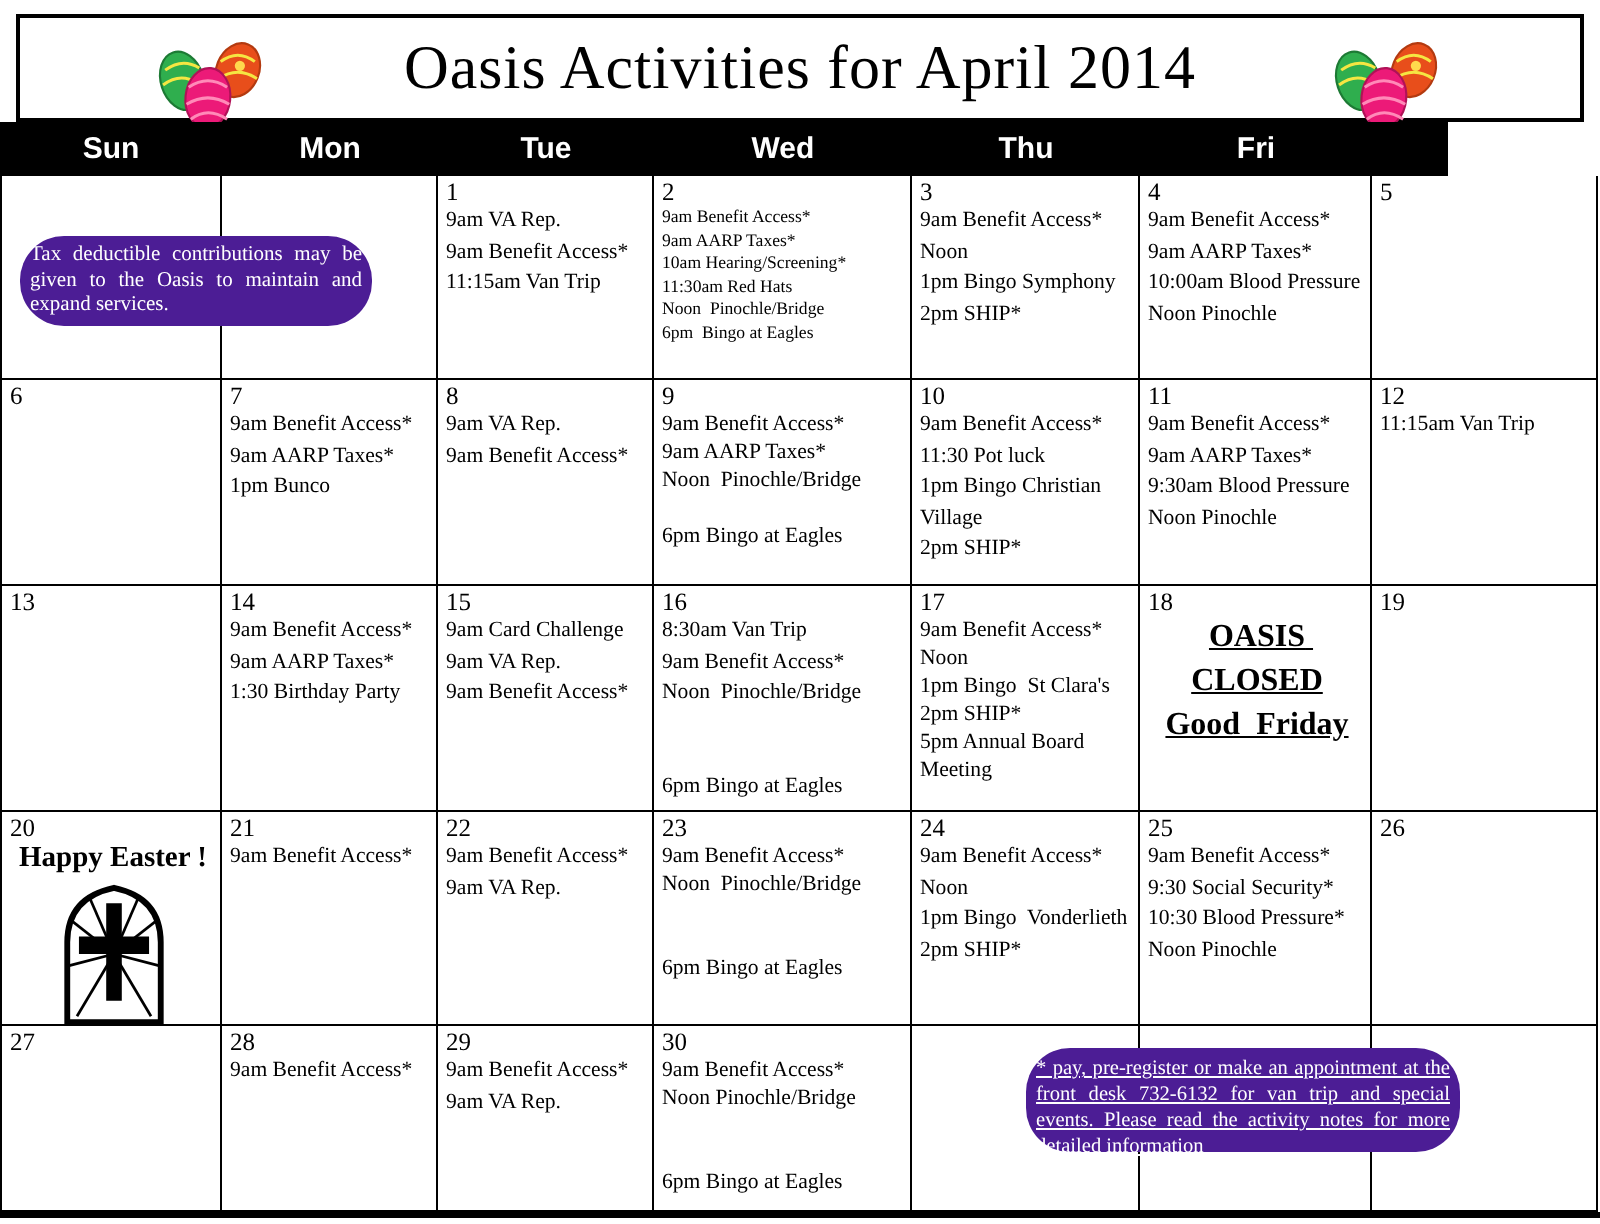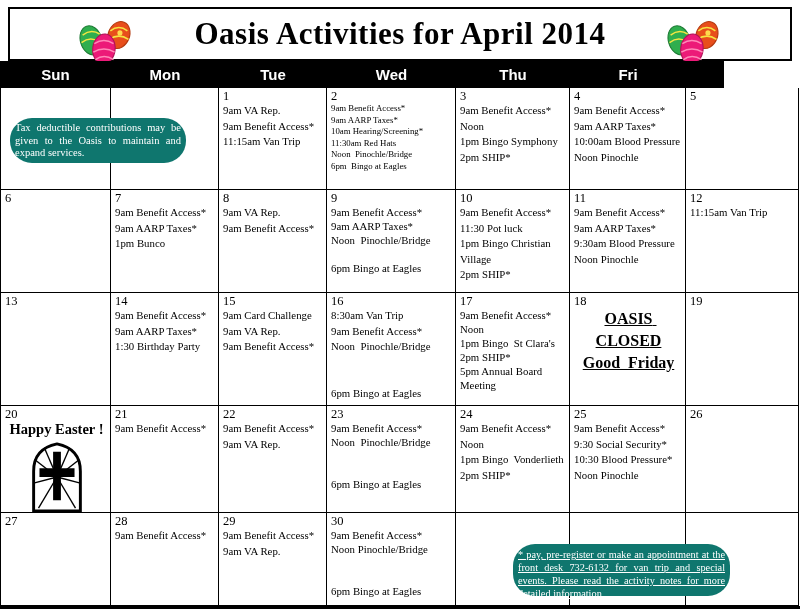--- a/index.html
+++ b/index.html
@@ -2,21 +2,21 @@
 <html><head>
 <meta charset="utf-8">
 <style>
   html,body{margin:0;padding:0;background:#fff;}
   .page{position:relative;width:800px;height:612px;background:#fff;overflow:hidden;
         font-family:"Liberation Serif",serif;color:#000;}
 
   
   .title-box{position:absolute;left:8px;top:7px;width:780px;height:50px;
              border:2px solid #000;background:#fff;display:flex;align-items:center;justify-content:center;}
-  .title-box h1{margin:0;font-family:"Liberation Serif",serif;font-weight:bold;
+  .title-box h1{margin:0;font-family:"Liberation Serif",serif;font-weight:normal;
                 font-size:31px;letter-spacing:.5px;}
   .eggs{position:absolute;top:9px;width:66px;height:48px;}
   .eggs.left{left:62px;}
   .eggs.right{left:650px;}
 
   
   .weekday-bar{position:absolute;left:0;top:61px;width:724px;height:27px;background:#000;
                display:grid;grid-template-columns:111px 108px 108px 129px 114px 116px 114px;
                align-items:center;}
   .weekday-bar span{color:#fff;font-family:"Liberation Sans",sans-serif;font-weight:bold;
@@ -32,25 +32,25 @@
   .date-num{font-size:12.5px;line-height:14px;}
   .event-line{font-size:10.8px;line-height:15.5px;white-space:pre-wrap;}
   .cell.small .event-line{font-size:8.8px;line-height:11.5px;}
   .cell.tight .event-line{line-height:14px;}
   .cell.closed .event-line{font-weight:bold;text-align:center;font-size:16px;line-height:22px;text-decoration:underline;}
   .cell.closed .event-line:first-of-type{margin-top:22px;}
   .easter-heading{font-weight:bold;font-size:14.5px;text-align:center;line-height:17px;}
   .cross-wrap{text-align:center;margin-top:2px;}
 
   
-  .note{position:absolute;background:#0f766e;color:#fff;box-sizing:border-box;
+  .note{position:absolute;background:#4c1d95;color:#fff;box-sizing:border-box;
         text-align:justify;border-radius:22px;}
   .tax-note{left:10px;top:118px;width:176px;height:45px;padding:4px 5px;
             font-size:10.5px;line-height:12.5px;}
-  .footer-note{left:513px;top:544px;width:217px;height:52px;padding:4px 5px;
+  .footer-note{left:513px;top:524px;width:217px;height:52px;padding:4px 5px;
                font-size:10.3px;line-height:13px;text-decoration:underline;}
 </style>
 </head>
 <body>
 
 <div class="page">
 
   <div class="title-box">
     <svg class="eggs left" viewBox="0 0 60 45">
       <ellipse cx="17" cy="21" rx="10" ry="14" fill="#2fae4e" stroke="#1d7a34" transform="rotate(-18 17 21)"></ellipse>

